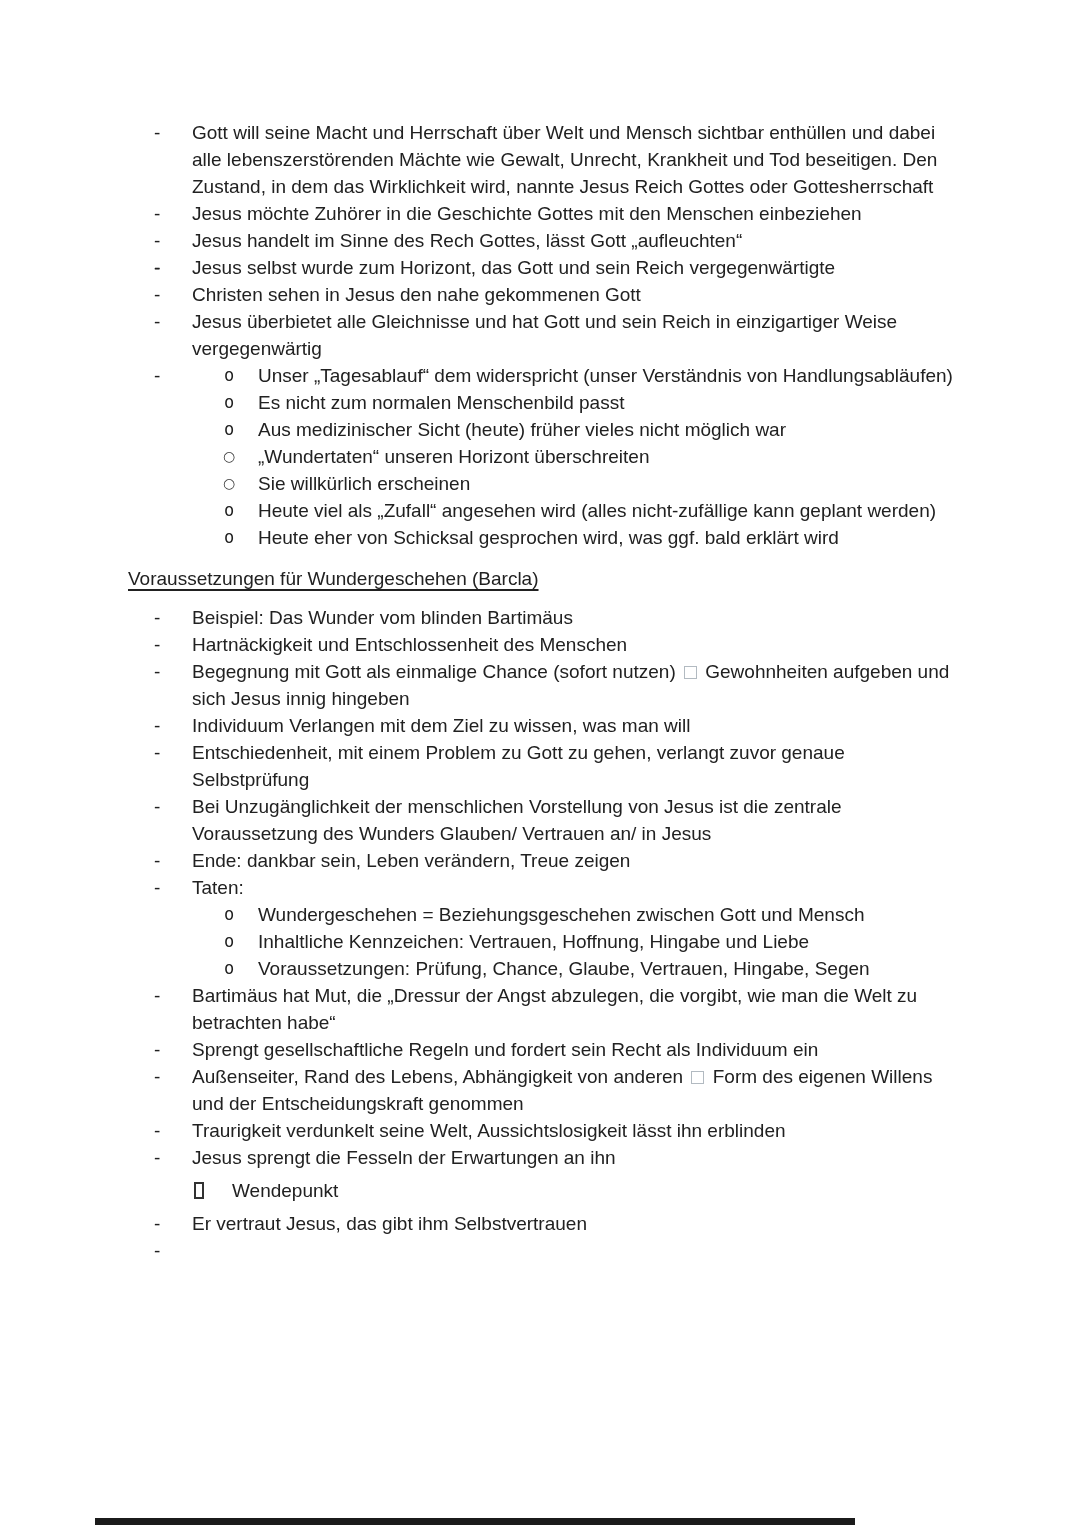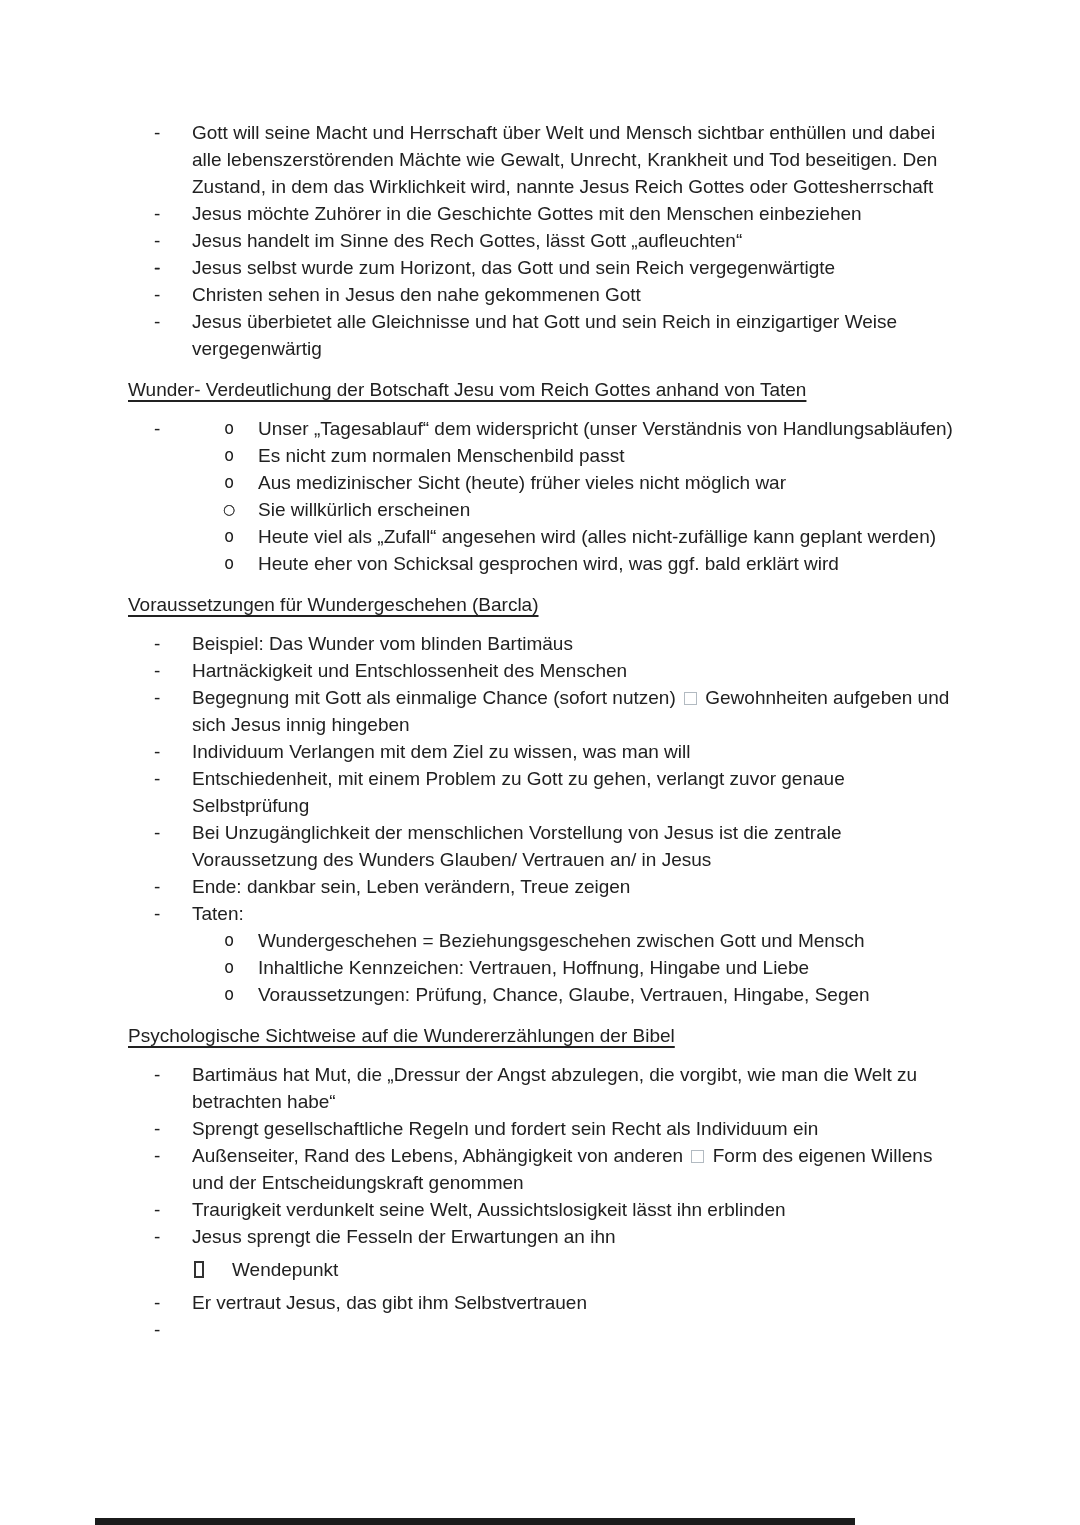--- a/index.html
+++ b/index.html
@@ -91,46 +91,44 @@
 <div class="page" id="doc-root">
     <div class="list">
       <div class="item l1"><span class="bullet">-</span><span>Gott will seine Macht und Herrschaft über Welt und Mensch sichtbar enthüllen und dabei alle lebenszerstörenden Mächte wie Gewalt, Unrecht, Krankheit und Tod beseitigen. Den Zustand, in dem das Wirklichkeit wird, nannte Jesus Reich Gottes oder Gottesherrschaft</span></div>
       <div class="item l1"><span class="bullet">-</span><span>Jesus möchte Zuhörer in die Geschichte Gottes mit den Menschen einbeziehen</span></div>
       <div class="item l1"><span class="bullet">-</span><span>Jesus handelt im Sinne des Rech Gottes, lässt Gott „aufleuchten“</span></div>
       <div class="item l1"><span class="bullet">-</span></div>
       <div class="item l1"><span class="bullet">-</span><span>Jesus selbst wurde zum Horizont, das Gott und sein Reich vergegenwärtigte</span></div>
       <div class="item l1"><span class="bullet">-</span><span>Christen sehen in Jesus den nahe gekommenen Gott</span></div>
       <div class="item l1"><span class="bullet">-</span><span>Jesus überbietet alle Gleichnisse und hat Gott und sein Reich in einzigartiger Weise vergegenwärtig</span></div>
     </div>
-    <div class="heading">Wunder- Verdeutlichung der Botschaft Jesu vom Reich Gottes anhand von Taten</div>
     <div class="list">
       <div class="item l1"><span class="bullet">-</span></div>
       <div class="item l2"><span class="bullet">o</span><span>Unser „Tagesablauf“ dem widerspricht (unser Verständnis von Handlungsabläufen)</span></div>
       <div class="item l2"><span class="bullet">o</span><span>Es nicht zum normalen Menschenbild passt</span></div>
       <div class="item l2"><span class="bullet">o</span><span>Aus medizinischer Sicht (heute) früher vieles nicht möglich war</span></div>
-      <div class="item l2"><span class="bullet circle">○</span></div>
+      <div class="item l2"><span class="bullet circle">○</span><span>„Wundertaten“ unseren Horizont überschreiten</span></div>
       <div class="item l2"><span class="bullet circle">○</span><span>Sie willkürlich erscheinen</span></div>
       <div class="item l2"><span class="bullet">o</span><span>Heute viel als „Zufall“ angesehen wird (alles nicht-zufällige kann geplant werden)</span></div>
       <div class="item l2"><span class="bullet">o</span><span>Heute eher von Schicksal gesprochen wird, was ggf. bald erklärt wird</span></div>
     </div>
     <div class="heading">Voraussetzungen für Wundergeschehen (Barcla)</div>
     <div class="list">
       <div class="item l1"><span class="bullet">-</span><span>Beispiel: Das Wunder vom blinden Bartimäus</span></div>
       <div class="item l1"><span class="bullet">-</span><span>Hartnäckigkeit und Entschlossenheit des Menschen</span></div>
       <div class="item l1"><span class="bullet">-</span><span>Begegnung mit Gott als einmalige Chance (sofort nutzen) <span class="tofu"></span> Gewohnheiten aufgeben und sich Jesus innig hingeben</span></div>
       <div class="item l1"><span class="bullet">-</span><span>Individuum Verlangen mit dem Ziel zu wissen, was man will</span></div>
       <div class="item l1"><span class="bullet">-</span><span>Entschiedenheit, mit einem Problem zu Gott zu gehen, verlangt zuvor genaue Selbstprüfung</span></div>
       <div class="item l1"><span class="bullet">-</span><span>Bei Unzugänglichkeit der menschlichen Vorstellung von Jesus ist die zentrale Voraussetzung des Wunders Glauben/ Vertrauen an/ in Jesus</span></div>
       <div class="item l1"><span class="bullet">-</span><span>Ende: dankbar sein, Leben verändern, Treue zeigen</span></div>
       <div class="item l1"><span class="bullet">-</span><span>Taten:</span></div>
       <div class="item l2"><span class="bullet">o</span><span>Wundergeschehen = Beziehungsgeschehen zwischen Gott und Mensch</span></div>
       <div class="item l2"><span class="bullet">o</span><span>Inhaltliche Kennzeichen: Vertrauen, Hoffnung, Hingabe und Liebe</span></div>
       <div class="item l2"><span class="bullet">o</span><span>Voraussetzungen: Prüfung, Chance, Glaube, Vertrauen, Hingabe, Segen</span></div>
     </div>
-    <div class="heading">Psychologische Sichtweise auf die Wundererzählungen der Bibel</div>
     <div class="list">
       <div class="item l1"><span class="bullet">-</span><span>Bartimäus hat Mut, die „Dressur der Angst abzulegen, die vorgibt, wie man die Welt zu betrachten habe“</span></div>
       <div class="item l1"><span class="bullet">-</span><span>Sprengt gesellschaftliche Regeln und fordert sein Recht als Individuum ein</span></div>
       <div class="item l1"><span class="bullet">-</span><span>Außenseiter, Rand des Lebens, Abhängigkeit von anderen <span class="tofu"></span> Form des eigenen Willens und der Entscheidungskraft genommen</span></div>
       <div class="item l1"><span class="bullet">-</span><span>Traurigkeit verdunkelt seine Welt, Aussichtslosigkeit lässt ihn erblinden</span></div>
       <div class="item l1"><span class="bullet">-</span><span>Jesus sprengt die Fesseln der Erwartungen an ihn</span></div>
       <div class="item lrect"><span class="rect-bullet"></span><span>Wendepunkt</span></div>
       <div class="item l1"><span class="bullet">-</span><span>Er vertraut Jesus, das gibt ihm Selbstvertrauen</span></div>
       <div class="item l1"><span class="bullet">-</span></div>
     </div>

